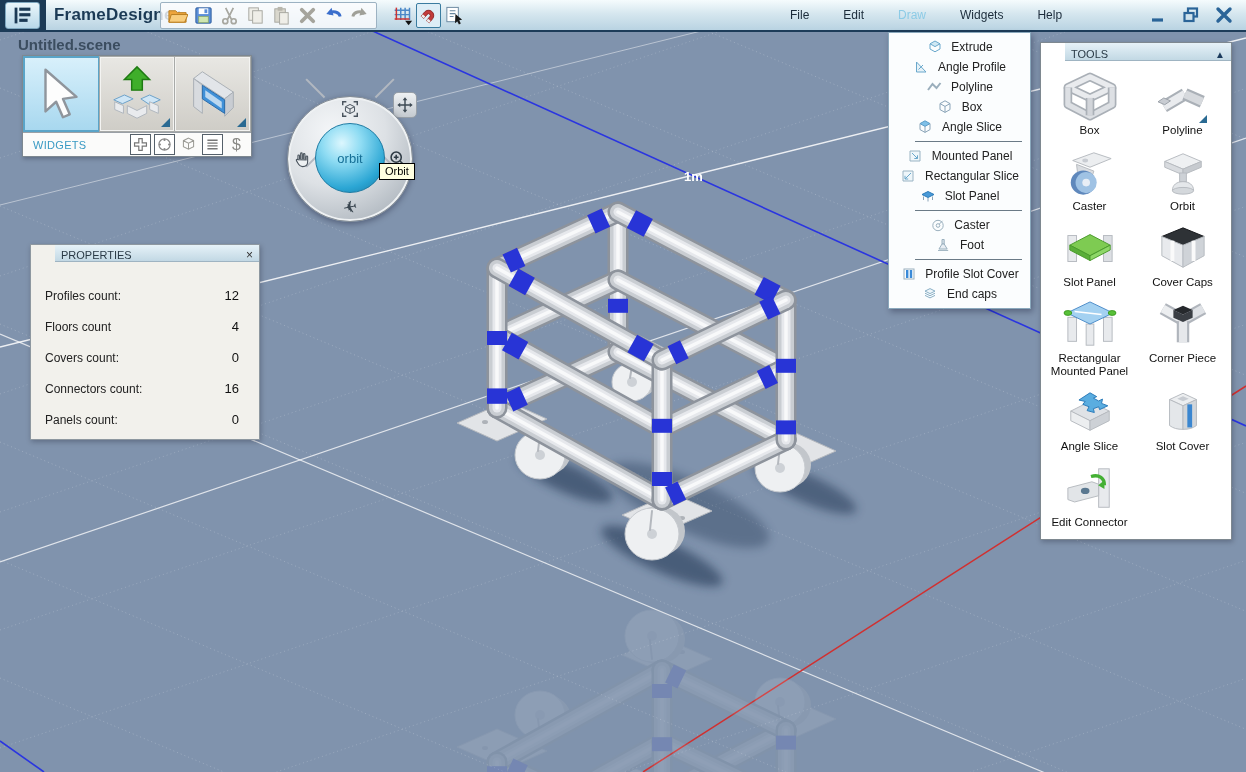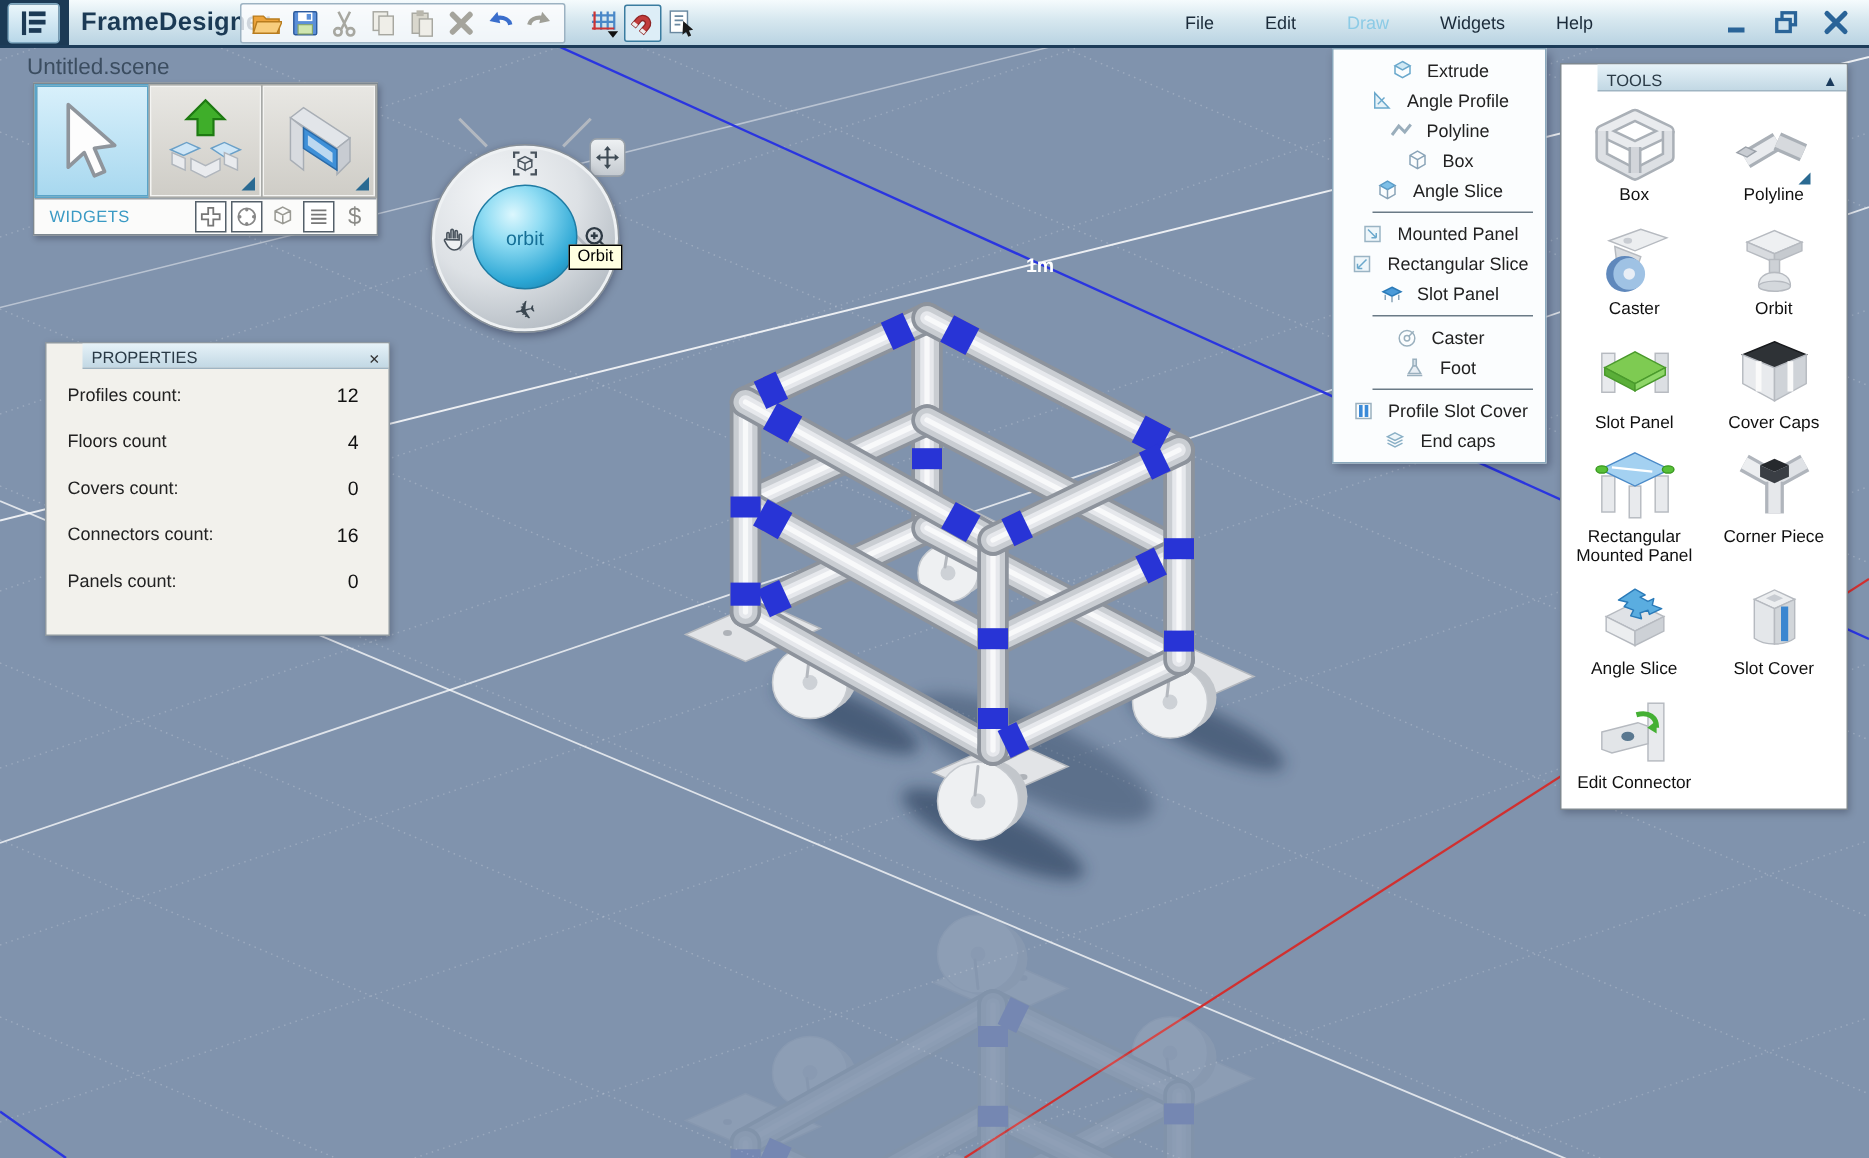--- a/index.html
+++ b/index.html
@@ -26,21 +26,21 @@
   .tb-btn.selected { border:1px solid #3a7ca0; background:#ddeef7; }
   .menubar { position:absolute; left:790px; top:0; height:30px; display:flex; gap:34px; align-items:center; }
   .menu-item { font-size:12px; color:#1b2b3a; cursor:default; }
   .menu-item.active { color:#8ccbe6; }
   .winctl { position:absolute; right:10px; top:0; height:30px; display:flex; gap:8px; align-items:center; }
   .winctl .tb-btn svg { width:20px; height:20px; }
 
   
   #viewport { position:absolute; left:0; top:32px; width:1246px; height:740px; }
   #vp-svg { position:absolute; left:0; top:0; width:1246px; height:740px; }
-  .scene-label { position:absolute; left:18px; top:4px; font-size:15px; font-weight:normal; color:#3b4d60; z-index:5; }
+  .scene-label { position:absolute; left:18px; top:4px; font-size:15px; font-weight:bold; color:#3b4d60; z-index:5; }
 
   
   .widgets-palette { position:absolute; left:22px; top:23px; width:230px; z-index:10;
     background:#d2d0ca; border:1px solid #7e8890; box-shadow:1px 2px 4px rgba(0,0,20,.25); }
   .wp-buttons { display:flex; padding:1px; gap:1px; }
   .wp-big { width:75px; height:74px; position:relative; background:linear-gradient(180deg,#e8e7e3,#cfcdc7);
     border:1px solid #f4f4f2; outline:1px solid #a8aaa8; display:flex; align-items:center; justify-content:center; }
   .wp-big.selected { background:linear-gradient(180deg,#d8f0fb,#a8d8ef); border:1px solid #5aa4c8; outline:1px solid #5aa4c8; }
   .wp-big svg { width:62px; height:62px; }
   .wp-tri { position:absolute; right:3px; bottom:3px; width:0; height:0;
@@ -68,28 +68,28 @@
   .orbit-ic svg { width:20px; height:20px; }
   .oi-top { left:52px; top:2px; }
   .oi-left { left:4px; top:52px; }
   .oi-right { left:100px; top:52px; }
   .oi-bottom { left:52px; top:100px; font-size:17px; color:#3a4650; }
   .oi-bottom span { display:inline-block; transform:scaleX(-1) rotate(12deg); }
   .tooltip { position:absolute; left:379px; top:131px; z-index:60; background:#ffffe1; border:1px solid #000;
     font-size:11px; color:#000; padding:1px 5px 2px; }
 
   
-  .props { position:absolute; left:30px; top:196px; width:230px; z-index:10;
+  .props { position:absolute; left:30px; top:212px; width:230px; z-index:10;
     background:#f2f1ec; border:1px solid #8e98a0; box-shadow:1px 2px 5px rgba(0,0,20,.25); }
   .panel-header { height:17px; display:flex; align-items:flex-end; padding:0 6px;
     background:linear-gradient(180deg,#e6f2f8 0%,#c2d8e4 100%); border-bottom:1px solid #9fb4c2;margin-left:24px; }
   .panel-title { flex:1; font-size:11px; color:#2a3a46; }
   .panel-x { font-size:12px; color:#333; line-height:1; cursor:default; }
   .props-body { padding:10px 0 12px; }
-  .prow { display:flex; align-items:flex-start; height:31px; padding:0 20px 0 14px;gap:33px; }
+  .prow { display:flex; align-items:flex-end; height:31px; padding:0 20px 0 14px;gap:33px; }
   .plabel { flex:1; font-size:12px; color:#222; }
   .pvalue { font-size:13px; font-weight:normal; color:#111; }
 
   
   .draw-menu { position:absolute; left:888px; top:0px; width:143px; z-index:50;
     background:#fbfdfe; border:1px solid #8aa8bc; box-shadow:2px 3px 6px rgba(0,0,30,.3); padding:4px 0; }
   .dm-item { display:flex; align-items:center; height:20px; padding:0 6px;justify-content:center; }
   .dm-item .dm-ic { width:17px; height:17px; margin-right:8px; display:flex; align-items:center; justify-content:center; }
   .dm-ic svg { width:16px; height:16px; }
   .dm-label { font-size:12px; color:#222; white-space:nowrap; }

